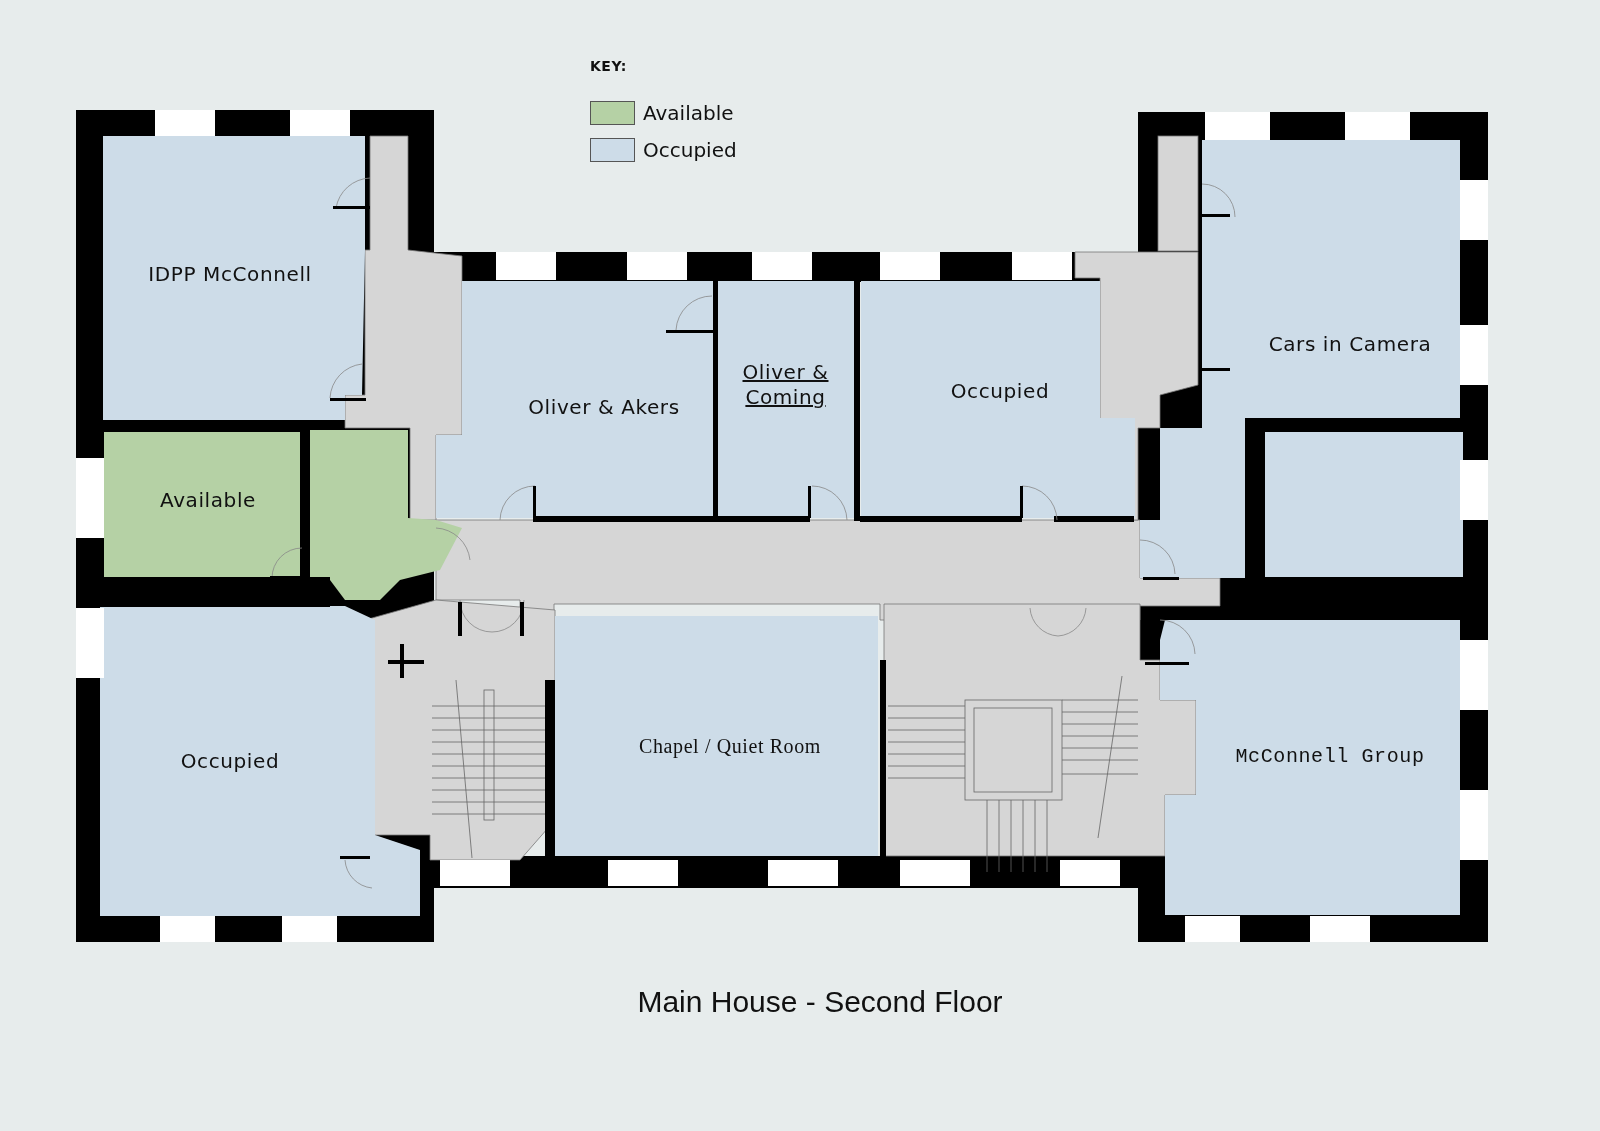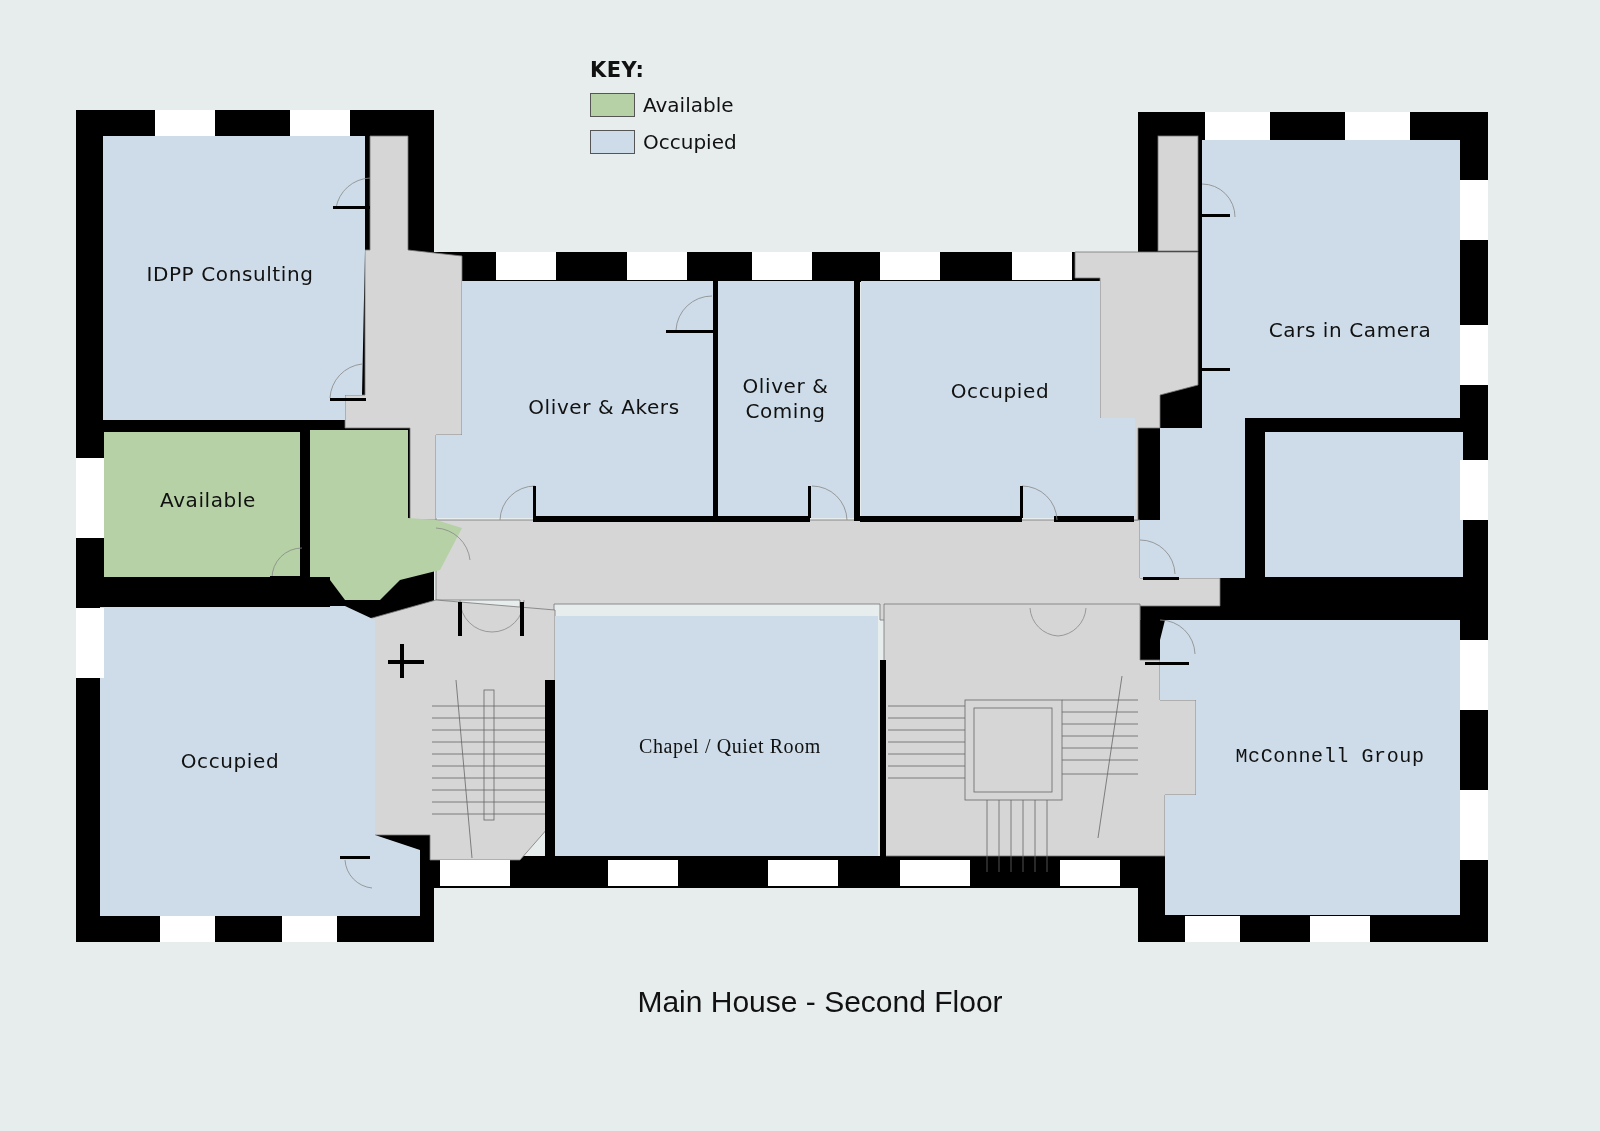--- a/index.html
+++ b/index.html
@@ -1,19 +1,19 @@
 <!DOCTYPE html>
 <html><head>
 <meta charset="utf-8">
 <style>
   html,body{margin:0;padding:0;}
   body{width:1600px;height:1131px;background:#e7ecec;position:relative;overflow:hidden;font-family:"DejaVu Sans",sans-serif;}
   #plan{position:absolute;left:0;top:0;width:1600px;height:1131px;}
   .key{position:absolute;left:590px;top:58px;}
-  .key-title{font-family:"DejaVu Sans",sans-serif;font-weight:bold;font-size:21px;color:#111;margin-bottom:4px;letter-spacing:0.5px;}
+  .key-title{font-family:"DejaVu Sans",sans-serif;font-weight:bold;font-size:14px;color:#111;margin-bottom:20px;letter-spacing:0.5px;}
   .key-row{display:flex;align-items:center;height:37px;}
   .swatch{width:45px;height:24px;border:1px solid #555;box-sizing:border-box;margin-right:8px;}
   .key-label{font-size:20px;color:#111;}
   .room-label{position:absolute;font-size:20px;color:#111;text-align:center;letter-spacing:0.6px;line-height:25px;}
   .title{position:absolute;left:0;width:1640px;top:985px;text-align:center;font-family:"Liberation Sans",sans-serif;font-size:30px;color:#111;}
 </style>
 </head>
 <body>
 
 <svg id="plan" viewBox="0 0 1600 1131" xmlns="http://www.w3.org/2000/svg">
@@ -195,26 +195,26 @@
   <div class="key-row">
     <div class="swatch" style="background:#b5d1a5"></div>
     <span class="key-label">Available</span>
   </div>
   <div class="key-row">
     <div class="swatch" style="background:#cddce8"></div>
     <span class="key-label">Occupied</span>
   </div>
 </div>
 
-<div class="room-label" style="left:130px;top:262px;width:200px;">IDPP Consulting</div>
+<div class="room-label" style="left:130px;top:262px;width:200px;">IDPP McConnell</div>
 <div class="room-label" style="left:110px;top:488px;width:196px;">Available</div>
 <div class="room-label" style="left:130px;top:749px;width:200px;">Occupied</div>
 <div class="room-label" style="left:484px;top:395px;width:240px;">Oliver &amp; Akers</div>
-<div class="room-label" style="left:717px;top:374px;width:137px;">
+<div class="room-label" style="left:717px;top:360px;width:137px;text-decoration:underline;">
   <div>Oliver &amp;</div>
   <div>Coming</div>
 </div>
 <div class="room-label" style="left:900px;top:379px;width:200px;">Occupied</div>
-<div class="room-label" style="left:1250px;top:318px;width:200px;">Cars in Camera</div>
+<div class="room-label" style="left:1250px;top:332px;width:200px;">Cars in Camera</div>
 <div class="room-label" style="left:590px;top:734px;width:280px;font-family:Liberation Serif, serif;">Chapel / Quiet Room</div>
 <div class="room-label" style="left:1220px;top:744px;width:220px;font-family:Liberation Mono, monospace;">McConnell Group</div>
 
 <div class="title">Main House - Second Floor</div>
 
 </body></html>

